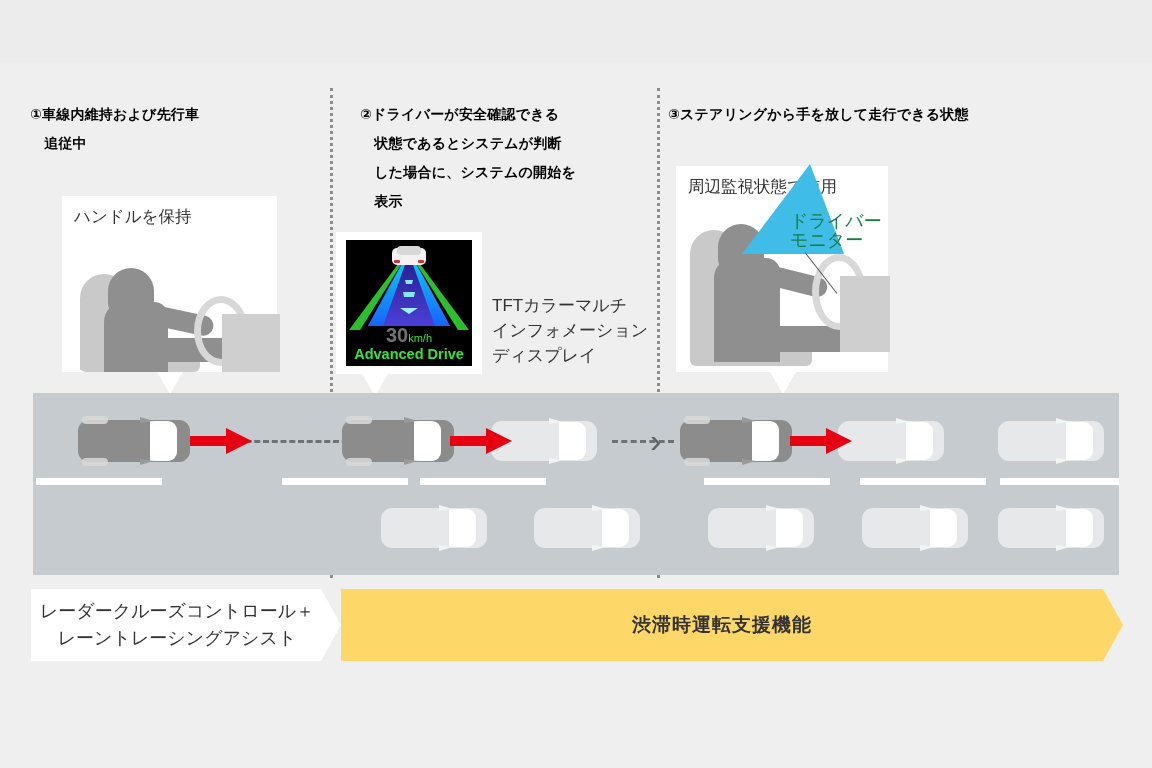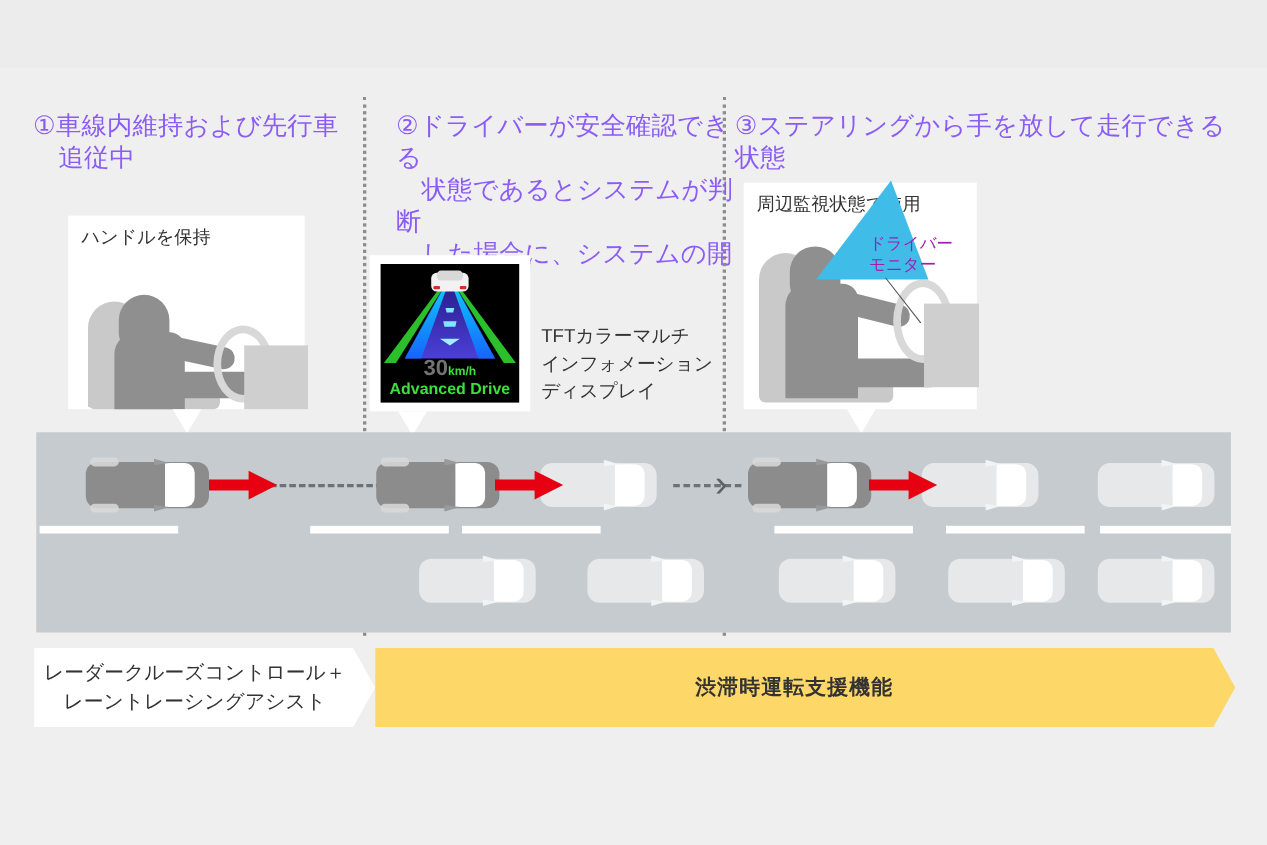--- a/index.html
+++ b/index.html
@@ -12,41 +12,41 @@
   #stage{position:absolute;inset:0;background:#efefef;}
 
   
   .topband{position:absolute;left:0;top:0;width:1152px;height:62px;background:#ececec;}
 
   
   .divider{position:absolute;top:88px;width:0;border-left:3px dotted #8d8d8d;}
 
   
   .colhead{
-    position:absolute;color:#8b5cf6;font-size:23px;line-height:29px;
-    letter-spacing:.2px;font-weight:400;white-space:pre-wrap;
+    position:absolute;color:#000000;font-size:14px;line-height:29px;
+    letter-spacing:.2px;font-weight:700;white-space:pre-wrap;
   }
 
   
   .card{position:absolute;background:#fff;}
   .card-label{
     position:absolute;color:#333;font-size:16.5px;line-height:22px;white-space:pre;
   }
   .tail{position:absolute;width:0;height:0;border-left:13px solid transparent;
         border-right:13px solid transparent;border-top:22px solid #fff;}
 
   
   .seat{position:absolute;background:#c9c9c9;}
   .person{position:absolute;background:#8f8f8f;}
   .wheel{position:absolute;border:7px solid #d8d8d8;border-radius:50%;background:transparent;}
   .dash{position:absolute;background:#cfcfcf;}
 
   
   .cone{position:absolute;}
-  .dm-label{position:absolute;font-size:15px;line-height:19px;color:#a21caf;white-space:pre;}
+  .dm-label{position:absolute;font-size:18px;line-height:19px;color:#15803d;white-space:pre;}
   .dm-leader{position:absolute;border-top:1.6px solid #555;transform-origin:left center;}
 
   
   .tft{position:absolute;background:#000;overflow:hidden;}
   .tft-txt{position:absolute;width:100%;text-align:center;color:#3ce03c;font-weight:700;}
 
   
   .note{position:absolute;font-size:17px;line-height:25.5px;color:#333;white-space:pre-wrap;}
 
   
@@ -117,21 +117,21 @@
         <polygon points="59,40 67,40 66,44 60,44" fill="#7fe8ff"></polygon>
         <polygon points="57,52 69,52 68,57 58,57" fill="#7fe8ff"></polygon>
         <polygon points="54,68 72,68 63,74" fill="#9ff0ff"></polygon>
 
         <rect x="46" y="8" width="34" height="17" rx="5" fill="#f2f2f2"></rect>
         <rect x="51" y="6" width="24" height="9" rx="4" fill="#d8d8d8"></rect>
         <rect x="48" y="20" width="6" height="3" rx="1" fill="#d03030"></rect>
         <rect x="72" y="20" width="6" height="3" rx="1" fill="#d03030"></rect>
       </svg>
       <div class="tft-txt" style="top:84px;font-size:0;">
-        <span style="font-size:20px;color:#737373;font-weight:700;">30</span><span style="font-size:11px;color:#3ce03c;font-weight:700;">km/h</span>
+        <span style="font-size:20px;color:#737373;font-weight:700;">30</span><span style="font-size:11px;color:#3ce03c;font-weight:400;">km/h</span>
       </div>
       <div class="tft-txt" style="top:106px;font-size:14.5px;">Advanced Drive</div>
     </div>
   </div>
   <div class="tail" style="left:362px;top:374px;"></div>
 
   <div class="card-label" style="position:absolute;left:492px;top:293px;font-size:17px;line-height:25px;">TFTカラーマルチ
 インフォメーション
 ディスプレイ</div>
 

